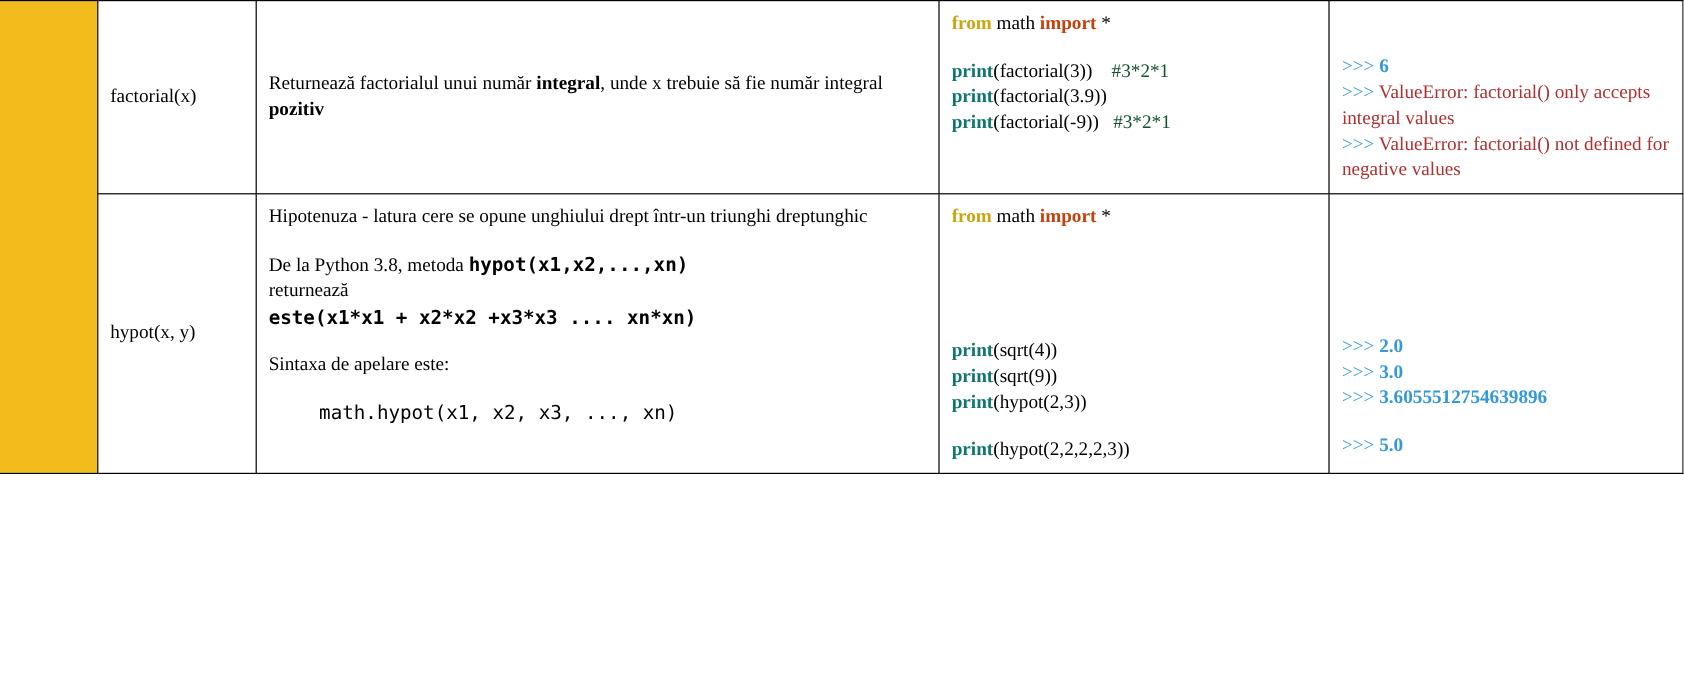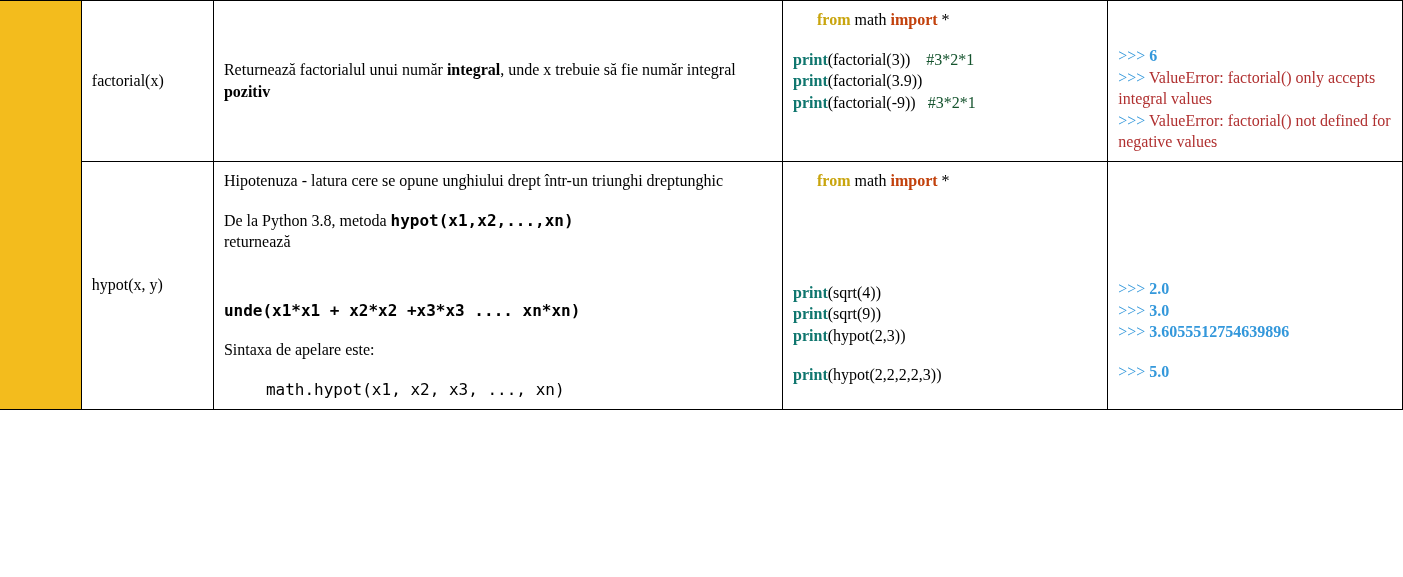--- a/index.html
+++ b/index.html
@@ -35,29 +35,29 @@
     }
     td.desc {
       width: 560px;
     }
     td.code {
       width: 320px;
     }
     td.output {
       width: 290px;
     }
-    .kw-from { color: #c9a50e; font-weight: bold; margin-left: 24px; }
+    .kw-from { color: #c9a50e; font-weight: bold; }
     .kw-import { color: #c2410c; font-weight: bold; }
     .kw-print { color: #0f766e; font-weight: bold; }
     .comment { color: #14532d; }
     .prompt { color: #3498db; }
     .out-val { color: #3498db; font-weight: bold; }
     .out-err { color: #b03030; }
     .mono { font-family: 'DejaVu Sans Mono', 'Courier New', monospace; }
-    .bmono { font-family: 'DejaVu Sans Mono', 'Courier New', monospace; font-weight: bold; margin-top: 47px; }
+    .bmono { font-family: 'DejaVu Sans Mono', 'Courier New', monospace; font-weight: bold; }
     .indent { padding-left: 42px; display: inline-block; }
     .spacer { height: 18px; }
     .vcenter { vertical-align: middle; margin-left: 24px; }
     .row2-desc { vertical-align: top; }
   </style>
 </head>
 <body>
 
 <table>
   <tbody>
@@ -87,21 +87,21 @@
 
   <tr>
     <td class="fname">
       <span>hypot(x, y)</span>
     </td>
     <td class="desc row2-desc">
       <div>Hipotenuza - latura cere se opune unghiului drept într-un triunghi dreptunghic</div>
       <div class="spacer"></div>
       <div><span>De la Python 3.8, metoda </span><span class="bmono">hypot(x1,x2,...,xn)</span></div>
       <div>returnează</div>
-      <div class="bmono">unde(x1*x1 + x2*x2 +x3*x3 .... xn*xn)</div>
+      <div class="bmono">este(x1*x1 + x2*x2 +x3*x3 .... xn*xn)</div>
       <div class="spacer"></div>
       <div>Sintaxa de apelare este:</div>
       <div class="spacer"></div>
       <span class="mono indent">math.hypot(x1, x2, x3, ..., xn)</span>
     </td>
     <td class="code">
       <div><span class="kw-from">from</span><span> math </span><span class="kw-import">import</span><span> *</span></div>
       <div class="spacer"></div>
       <div class="spacer"></div>
       <div class="spacer"></div>

